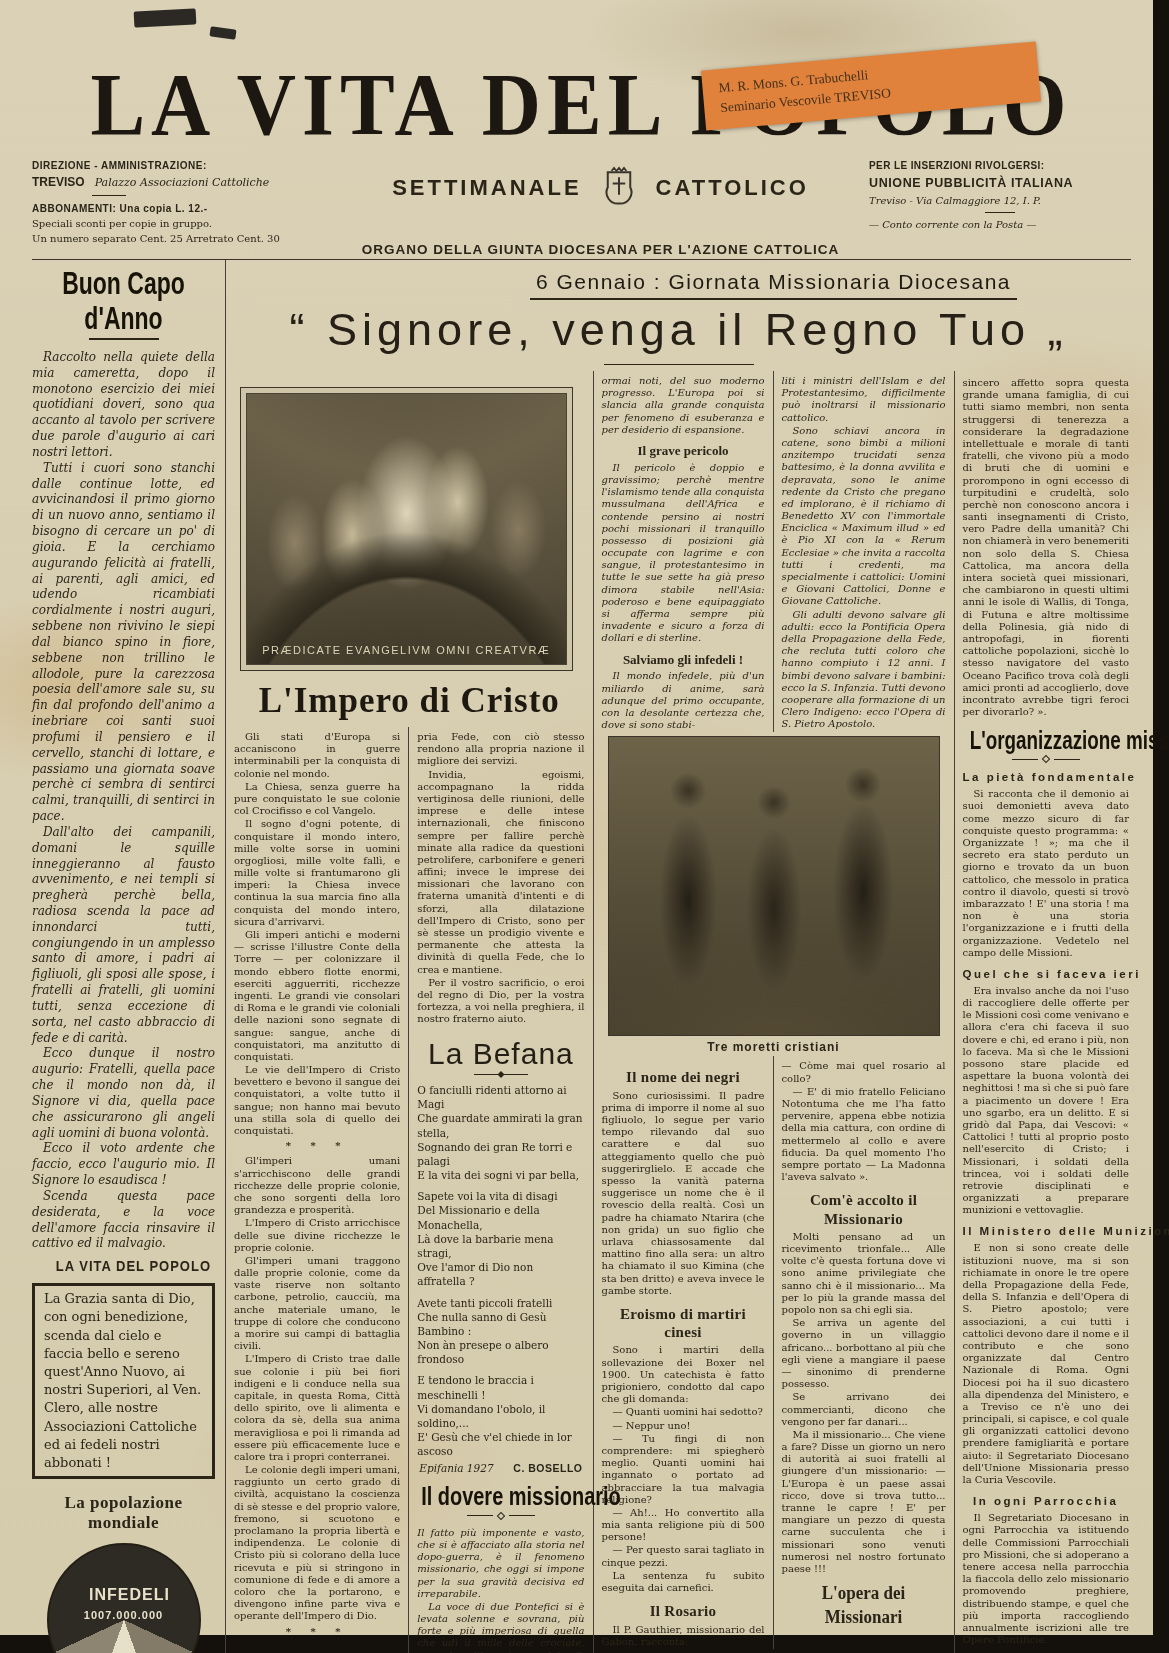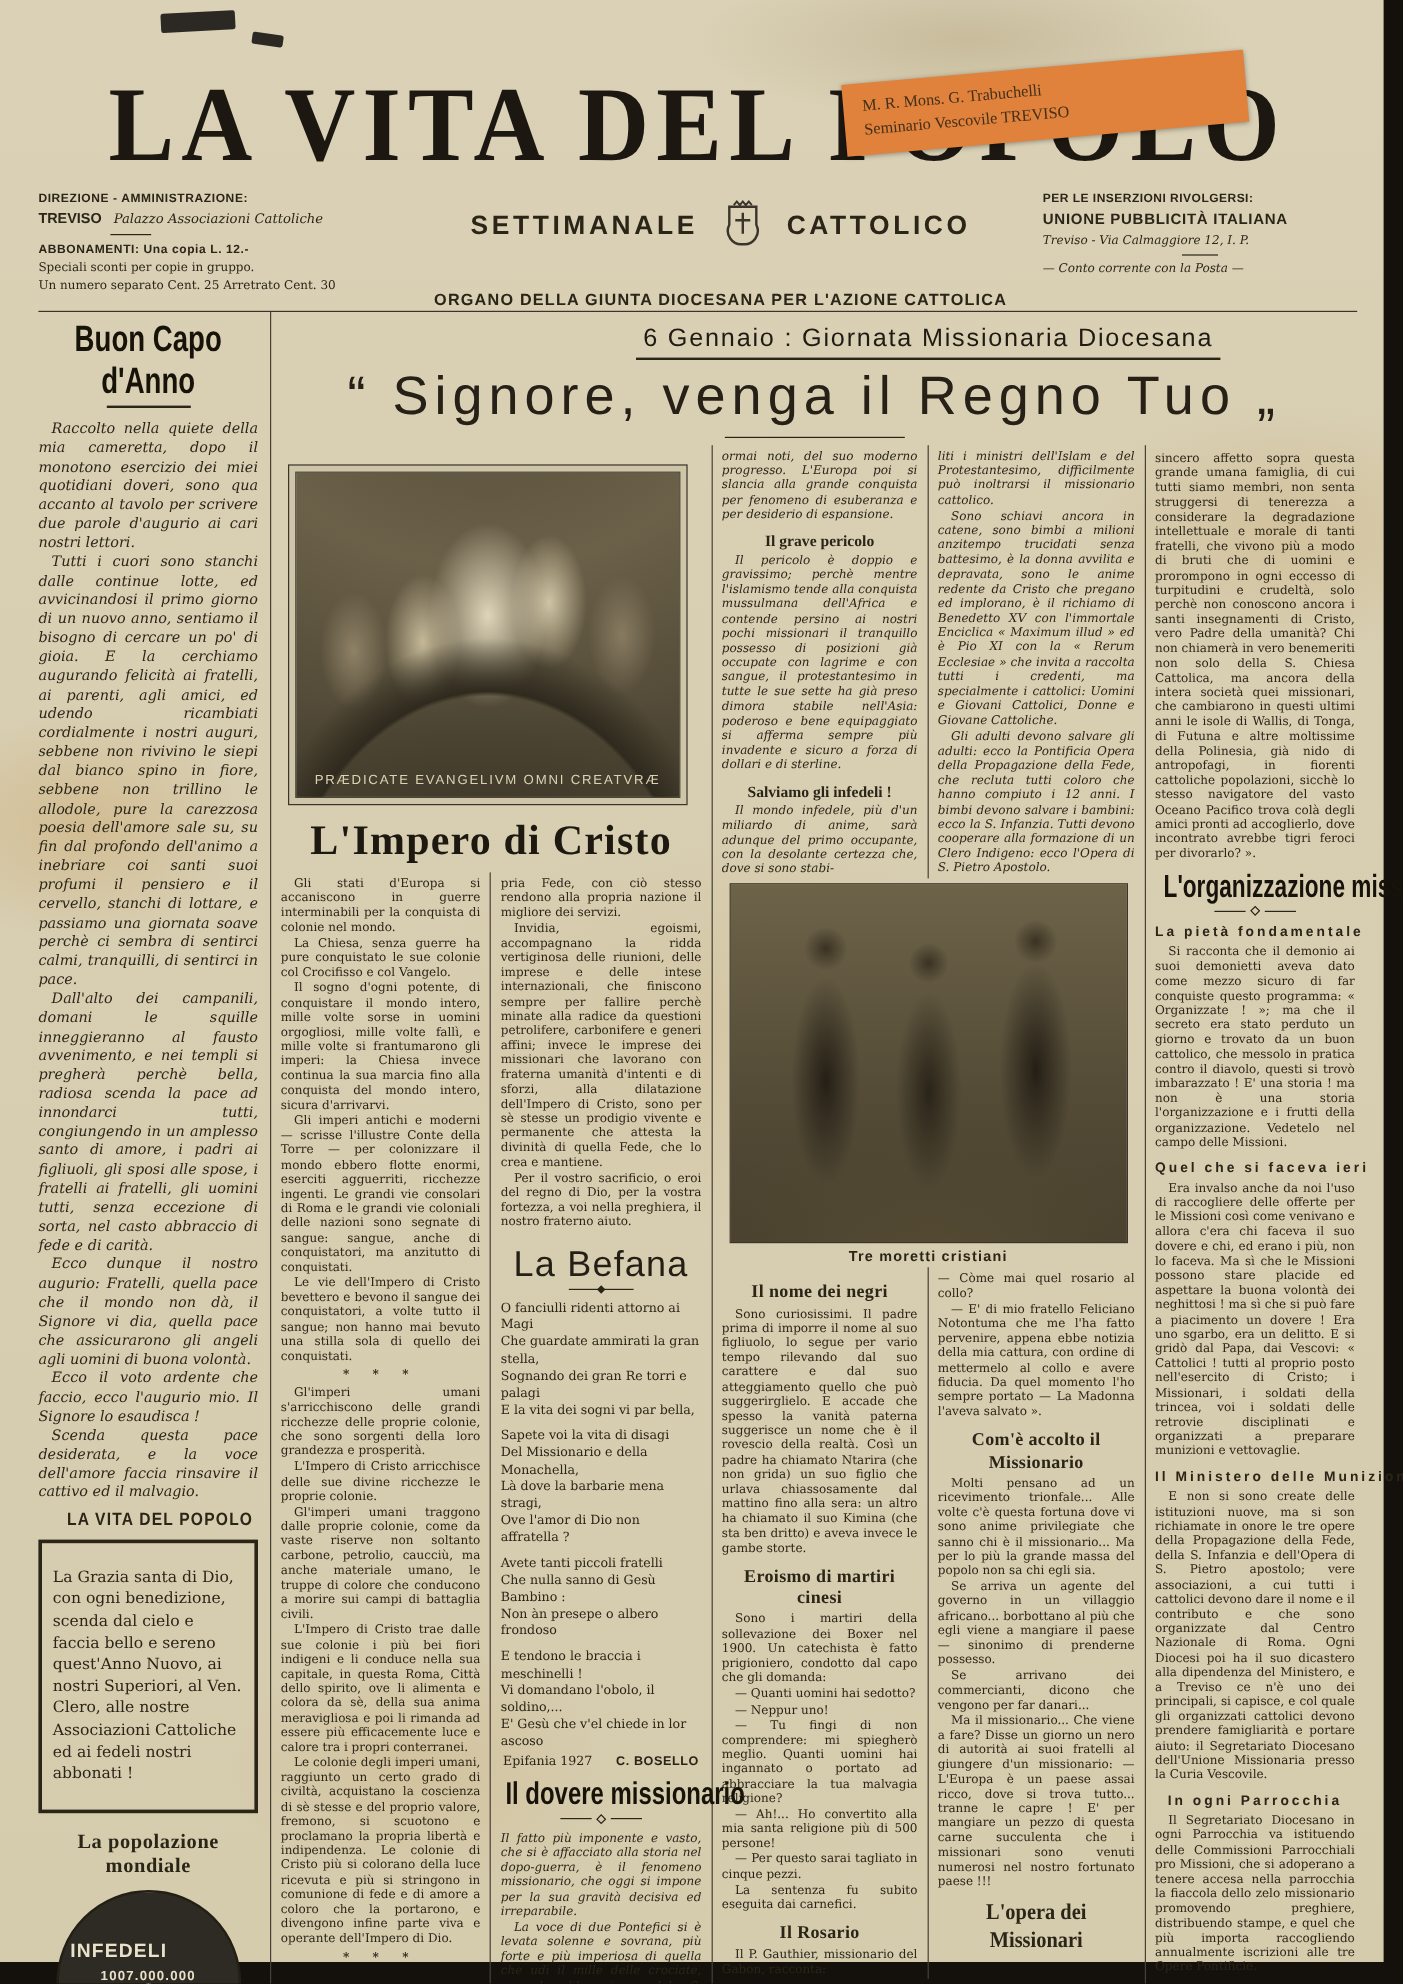--- a/index.html
+++ b/index.html
@@ -61,27 +61,27 @@
   .col1 { width: 194px; flex: none; padding: 6px 10px 0 0; border-right: 1px solid #474036; }
   .main { flex: 1; min-width: 0; }
 
   
   .h-capo { font-family: "Liberation Sans", sans-serif; font-weight: bold; font-size: 25px; text-align: center; transform: scale(.92,1.22); transform-origin: center; margin: 6px 0 2px; color: #171309; }
   .capo-rule { width: 70px; border-top: 2px solid #2b2518; margin: 8px auto 10px; }
   .art-capo { font-size: 12px; line-height: 1.32; text-align: justify; }
   .art-capo p { font-style: italic; }
   .para { text-indent: 11px; }
   .signature { text-align: right; font-family: "Liberation Sans", sans-serif; font-weight: bold; font-size: 13px; letter-spacing: 1px; margin: 6px 4px 10px 0; transform: scaleY(1.15); }
-  .box { border: 3px solid #2b2518; padding: 20px 9px; font-size: 13px; line-height: 1.4; margin: 4px 0 14px; }
+  .box { border: 3px solid #2b2518; padding: 4px 9px; font-size: 13px; line-height: 1.4; margin: 4px 0 14px; }
   .h-pop { font-family: "Liberation Serif", serif; font-weight: bold; font-size: 17px; text-align: center; letter-spacing: .5px; margin: 4px 0 10px; }
   .pie { position: relative; width: 154px; height: 154px; margin: 0 auto 12px; }
   .pie-circle { width: 100%; height: 100%; border-radius: 50%; border: 2px solid #241f15;
     background: conic-gradient(#2e2b24 0deg 115deg, #837b68 115deg 160deg, #e7e0c8 160deg 200deg, #8d8572 200deg 245deg, #2e2b24 245deg 360deg); }
   .pie-label { position: absolute; font-family: "Liberation Sans", sans-serif; font-weight: bold; }
-  .pl-inf { top: 28%; left: 12px; right: 0; text-align: left; color: #e9e2ca; font-size: 16px; letter-spacing: 1px; }
+  .pl-inf { top: 28%; left: 12px; right: 0; text-align: center; color: #e9e2ca; font-size: 16px; letter-spacing: 1px; }
   .pl-infn { top: 43%; left: 0; right: 0; text-align: center; color: #e9e2ca; font-size: 11px; letter-spacing: 1px; }
 
   
   .kicker-row { text-align: center; padding: 10px 0 2px 190px; }
   .kicker { font-family: "Liberation Sans", sans-serif; font-size: 21px; letter-spacing: 1.5px; border-bottom: 2px solid #2b2518; display: inline-block; padding: 0 6px 4px; color: #201b12; }
   .bigtitle { font-family: "Liberation Sans", sans-serif; font-weight: normal; font-size: 45px; text-align: center; letter-spacing: 5px; color: #262016; margin-top: 2px; white-space: nowrap; }
   .title-rule { width: 150px; border-top: 1px solid #2b2518; margin: 8px auto 6px; }
 
   
   .main-cols { display: flex; align-items: stretch; }
@@ -113,21 +113,21 @@
   .h-impero { font-family: "Liberation Serif", serif; font-weight: bold; font-size: 35px; text-align: center; letter-spacing: 1px; color: #1d1810; margin: 10px 0 6px; }
 
   .stars { text-align: center; letter-spacing: 8px; font-weight: bold; text-indent: 0; margin: 3px 0; }
   .h-befana { font-family: "Liberation Sans", sans-serif; font-size: 30px; font-weight: normal; text-align: center; letter-spacing: 1px; margin: 10px 0 2px; color: #241f15; }
   .mini-rule { width: 54px; border-top: 1px solid #2b2518; margin: 2px auto 8px; position: relative; }
   .mini-rule::after { content: ""; position: absolute; left: 50%; top: -3px; width: 5px; height: 5px; background: #2b2518; transform: translateX(-50%) rotate(45deg); }
   .poem { font-size: 10.5px; line-height: 1.35; }
   .poemline { text-align: left; text-indent: 0; }
   .poemline.blank { height: 7px; }
   .sig-row { display: flex; justify-content: space-between; align-items: baseline; margin: 4px 2px 8px; }
-  .sig-date { font-size: 10.5px; }
+  .sig-date { font-style: italic; font-size: 10.5px; }
   .sig-author { font-family: "Liberation Sans", sans-serif; font-weight: bold; font-size: 10.5px; letter-spacing: .5px; }
   .h-dovere { font-family: "Liberation Sans", sans-serif; font-weight: bold; font-size: 21px; text-align: center; transform: scale(.95,1.25); margin: 8px 0 4px; color: #17130a; white-space: nowrap; }
   .orn { display: flex; align-items: center; justify-content: center; gap: 5px; margin: 4px 0 8px; }
   .orn .l { width: 26px; border-top: 1px solid #2b2518; }
   .orn .d { width: 6px; height: 6px; border: 1px solid #2b2518; transform: rotate(45deg); }
 
   .subhead { font-weight: bold; font-size: 13px; text-align: center; text-indent: 0; margin: 7px 0 3px; font-family: "Liberation Serif", serif; font-style: normal !important; }
   .subhead2 { font-weight: bold; font-size: 15px; text-align: center; text-indent: 0; margin: 8px 0 3px; font-family: "Liberation Serif", serif; font-style: normal !important; letter-spacing: .3px; }
   .subhead-heavy { font-family: "Liberation Serif", serif; font-weight: bold; font-size: 17px; text-align: center; text-indent: 0; margin: 10px 0 4px; transform: scaleY(1.1); }
   .subhead-sp { font-family: "Liberation Sans", sans-serif; font-weight: bold; font-size: 11.5px; letter-spacing: 2.5px; text-align: center; text-indent: 0; margin: 8px 0 4px; white-space: nowrap; }

